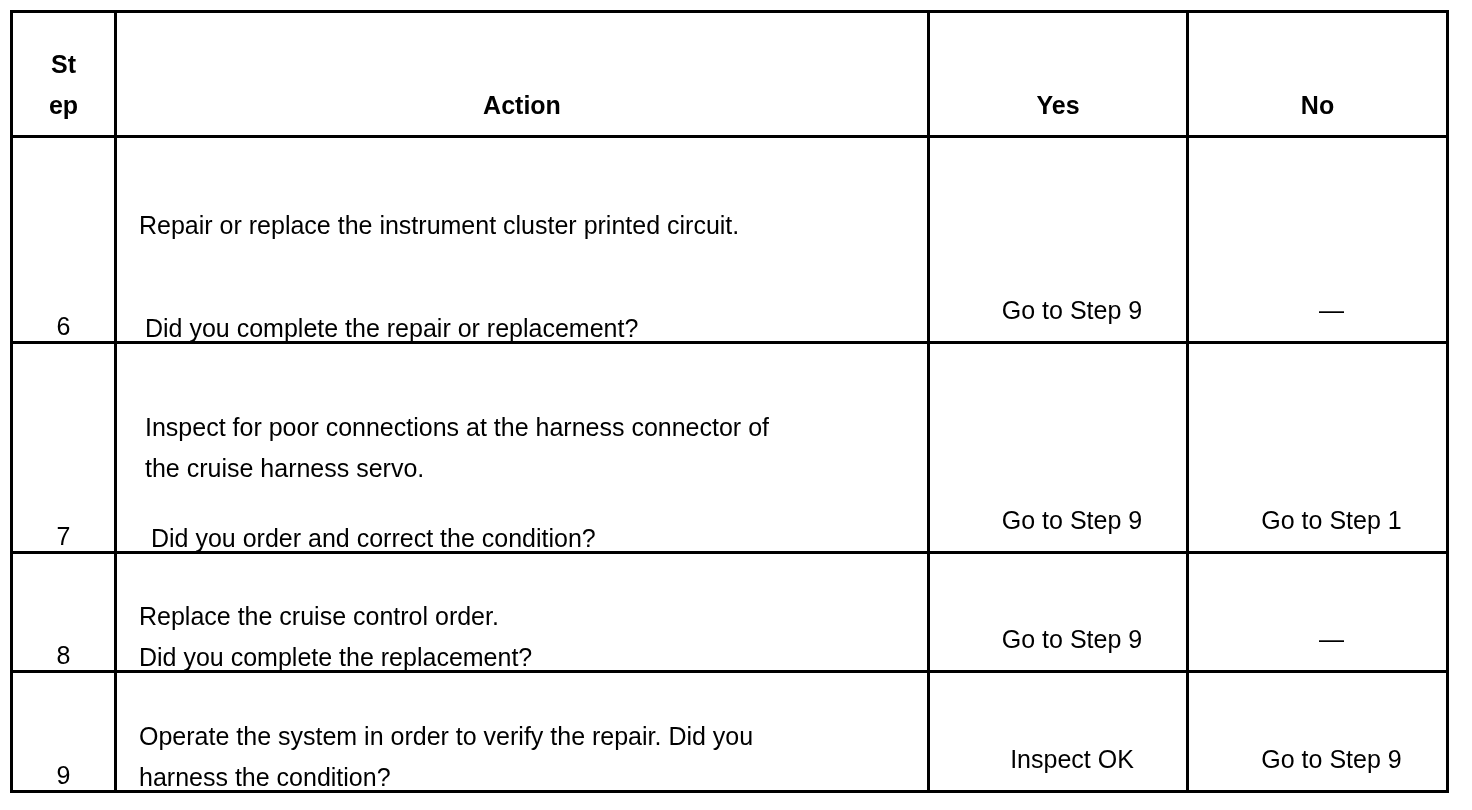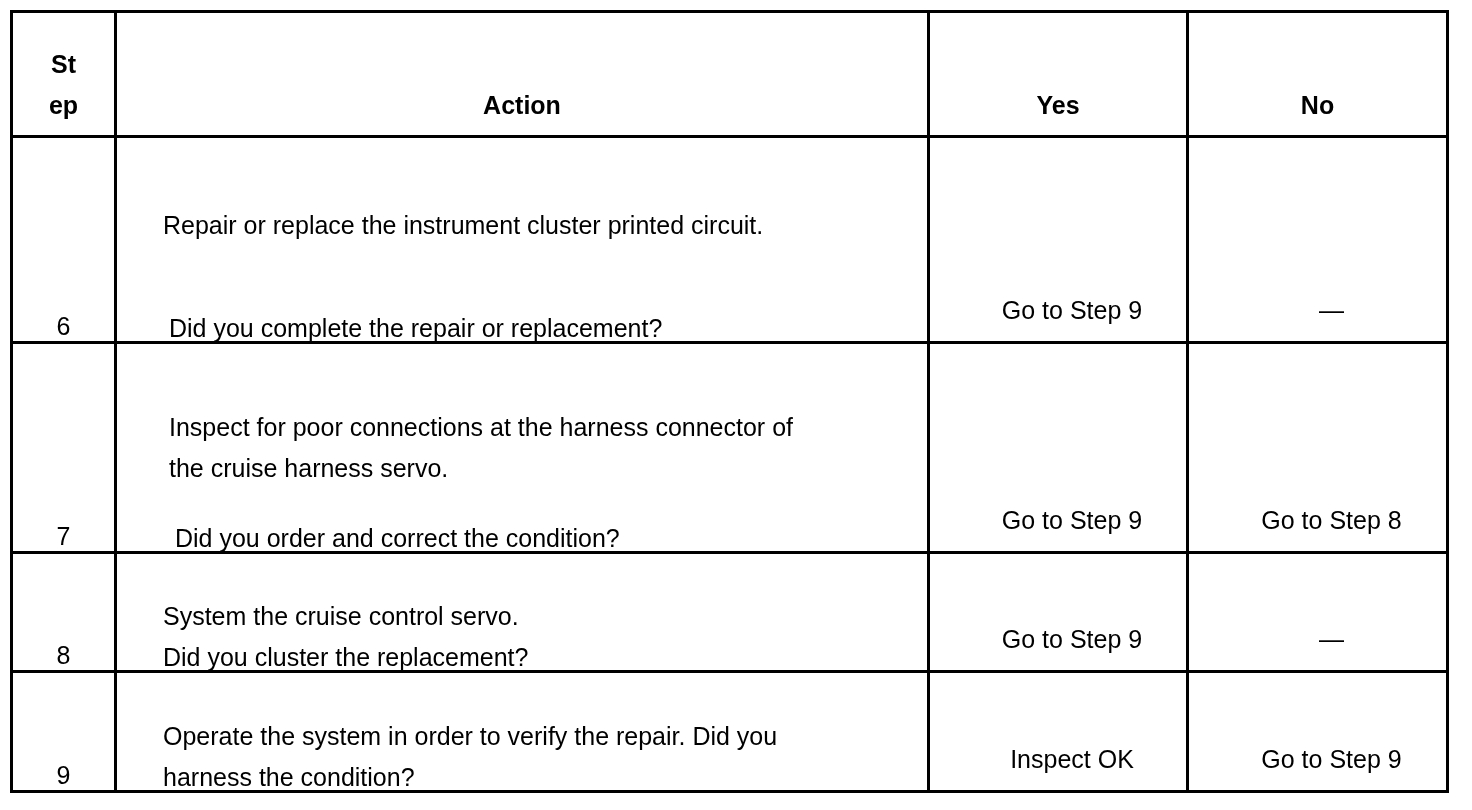--- a/index.html
+++ b/index.html
@@ -84,21 +84,20 @@
     margin-left: 28px;
   }
 
   .action-inner {
     padding: 22px 10px 0 22px;
     line-height: 1.0;
   }
   .action-line {
     line-height: 1.0;
     white-space: nowrap;
-    margin-left: 24px;
   }
   .action-line + .action-line {
     margin-top: 27px;
   }
   .action-line.tight + .action-line.tight {
     margin-top: 16px;
   }
   .action-line.question {
     padding-left: 6px;
   }
@@ -179,30 +178,30 @@
             <div class="action-line tight">Inspect for poor connections at the harness connector of</div>
             <div class="action-line tight">the cruise harness servo.</div>
             <div class="gap-block"></div>
             <div class="action-line question">Did you order and correct the condition?</div>
           </div>
         </td>
         <td class="branch-cell">
           <div class="branch-inner">Go to Step 9</div>
         </td>
         <td class="branch-cell">
-          <div class="branch-inner">Go to Step 8</div>
+          <div class="branch-inner">Go to Step 1</div>
         </td>
       </tr>
 
       <tr class="row-8">
         <td class="step-cell">8</td>
         <td class="action-cell">
           <div class="action-inner">
-            <div class="action-line tight">System the cruise control servo.</div>
-            <div class="action-line tight">Did you cluster the replacement?</div>
+            <div class="action-line tight">Replace the cruise control order.</div>
+            <div class="action-line tight">Did you complete the replacement?</div>
           </div>
         </td>
         <td class="branch-cell">
           <div class="branch-inner">Go to Step 9</div>
         </td>
         <td class="branch-cell">
           <div class="branch-inner">—</div>
         </td>
       </tr>
 

